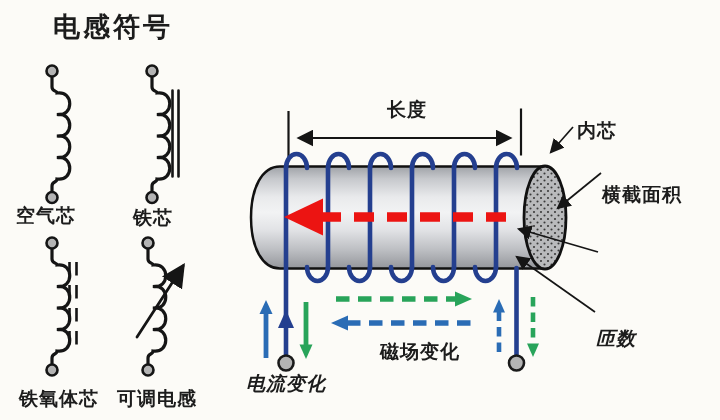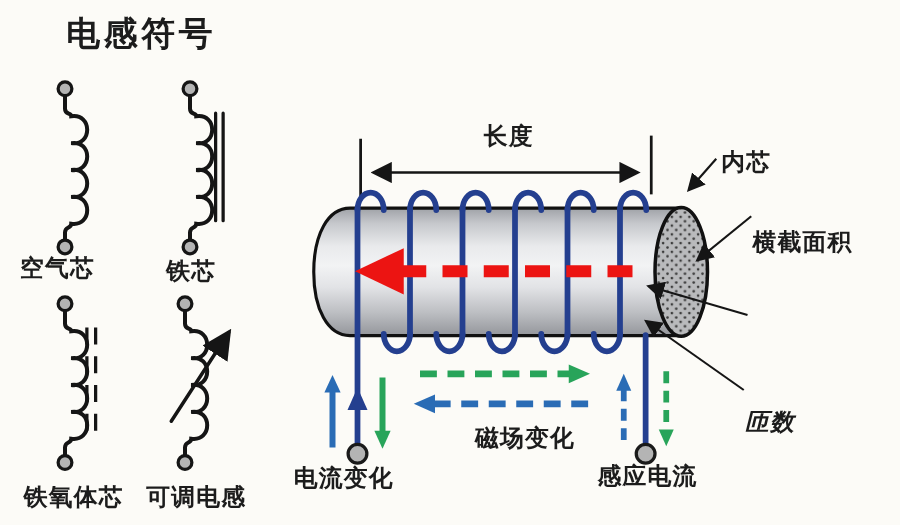--- a/index.html
+++ b/index.html
@@ -157,16 +157,15 @@
   <div class="lbl s20" style="left:16px;top:206px;text-align:right;">空气芯</div>
   <div class="lbl s20" style="left:133px;top:208px;">铁芯</div>
   <div class="lbl s20" style="left:19px;top:389px;">铁氧体芯</div>
   <div class="lbl s20" style="left:117px;top:389px;">可调电感</div>
 
   <div class="lbl s20" style="left:387px;top:100px;">长度</div>
   <div class="lbl s19" style="left:577px;top:97px;">内芯</div>
   <div class="lbl s19" style="left:602px;top:161px;text-align:center;">横截面积</div>
   <div class="lbl s19" style="left:596px;top:305px;font-style:italic;">匝数</div>
 
-  <div class="lbl s20" style="left:235px;top:374px;">电流变化</div>
+  <div class="lbl s20" style="left:246px;top:374px;font-style:italic;">电流变化</div>
   <div class="lbl s20" style="left:364px;top:342px;margin-left:16px;">磁场变化</div>
-  <div class="lbl s20" style="left:478px;top:372px;">感应电流</div>
 </div>
 
 </body></html>

